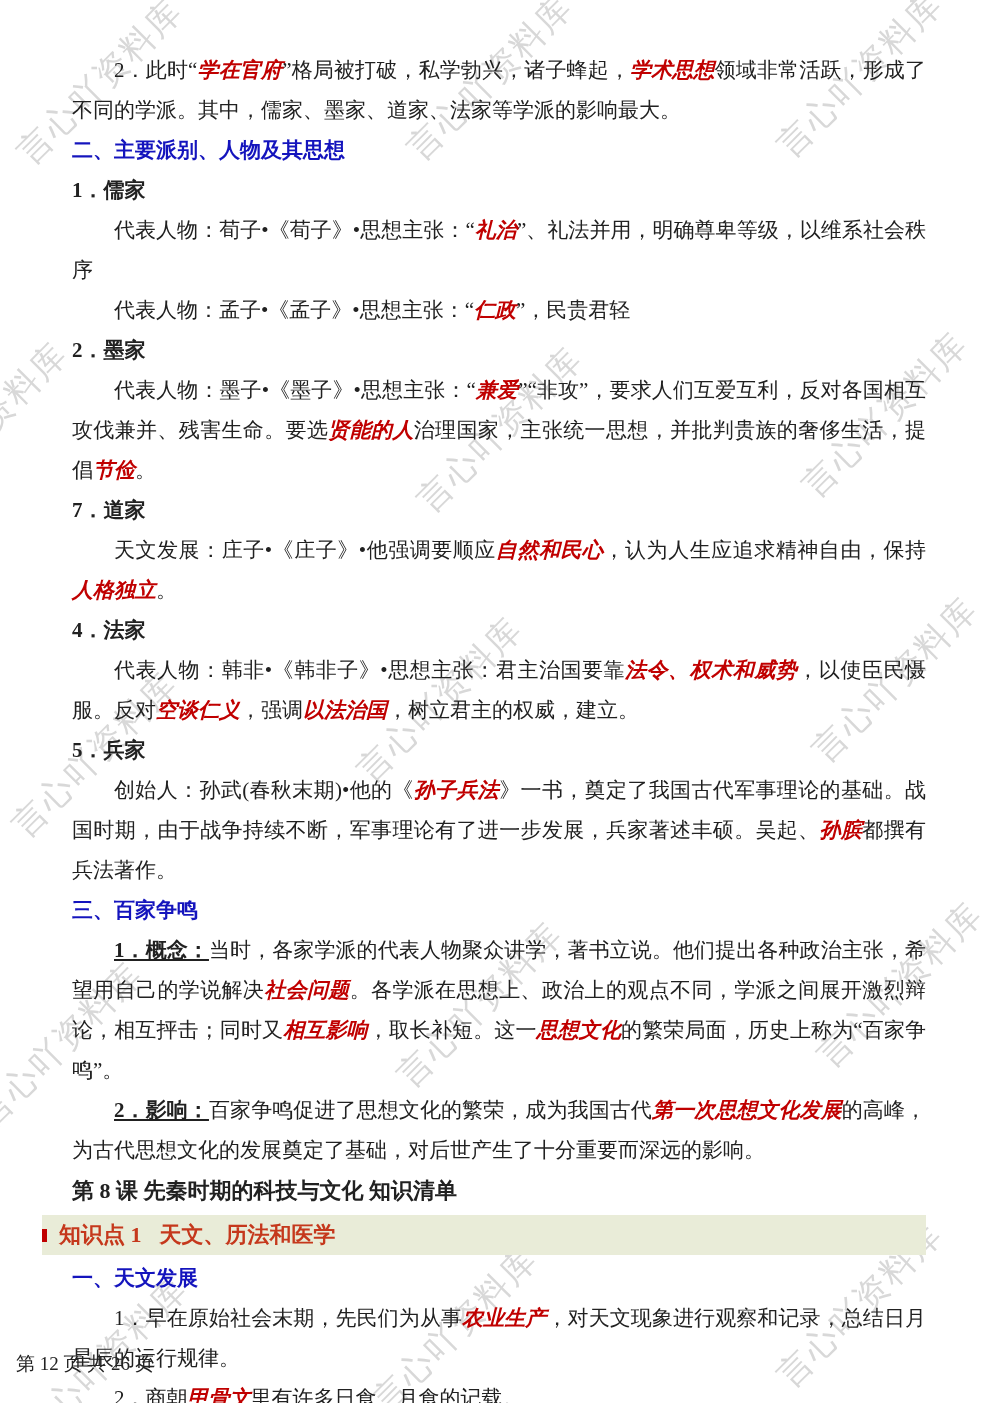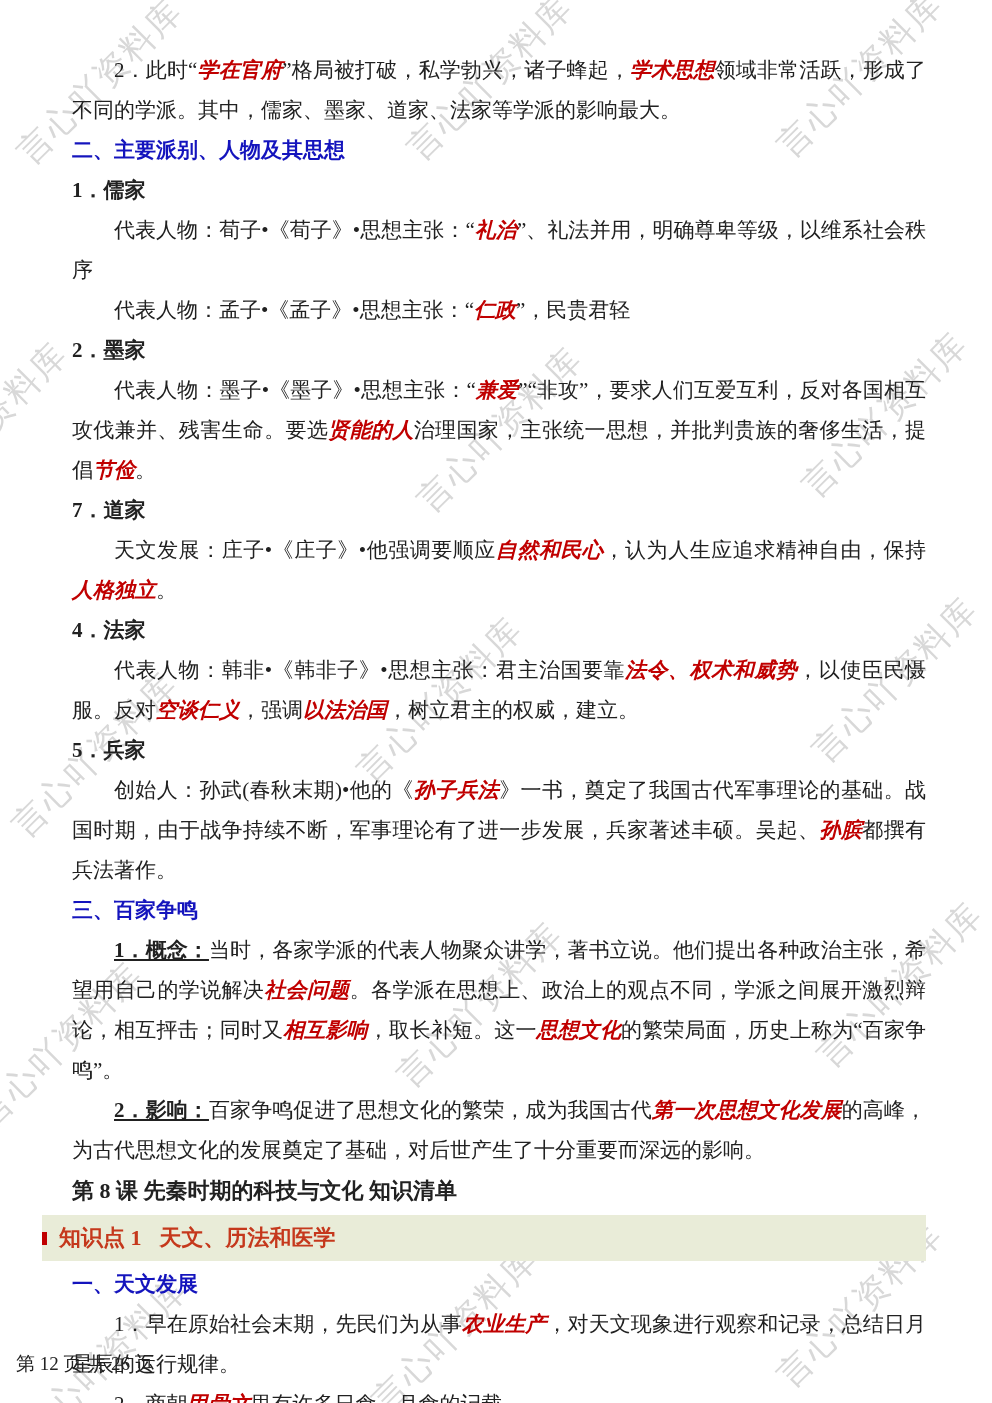--- a/index.html
+++ b/index.html
@@ -49,21 +49,21 @@
     color:var(--red);
     font-weight:700;
     font-style:italic;
     text-decoration-color:var(--red);
     text-decoration-thickness:1.5px;
     text-underline-offset:5px;
   }
   .kbar{
     display:flex;align-items:center;
     background:var(--bar-bg);
-    height:46px;
+    height:40px;
     margin:3px 0 3px -30px;
   }
   .kbar-tick{
     width:5px;height:13px;
     background:var(--red);
     flex:0 0 auto;
   }
   .kbar-label{
     color:var(--bar-red);
     font-weight:700;

